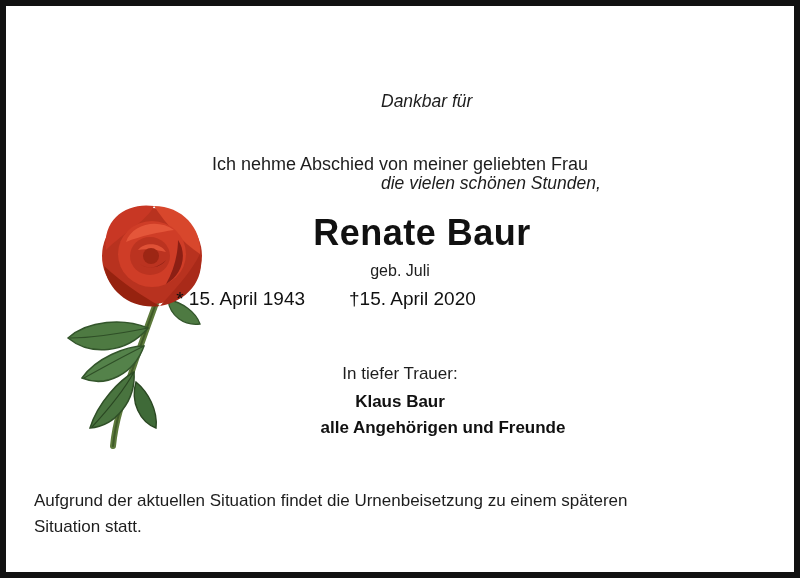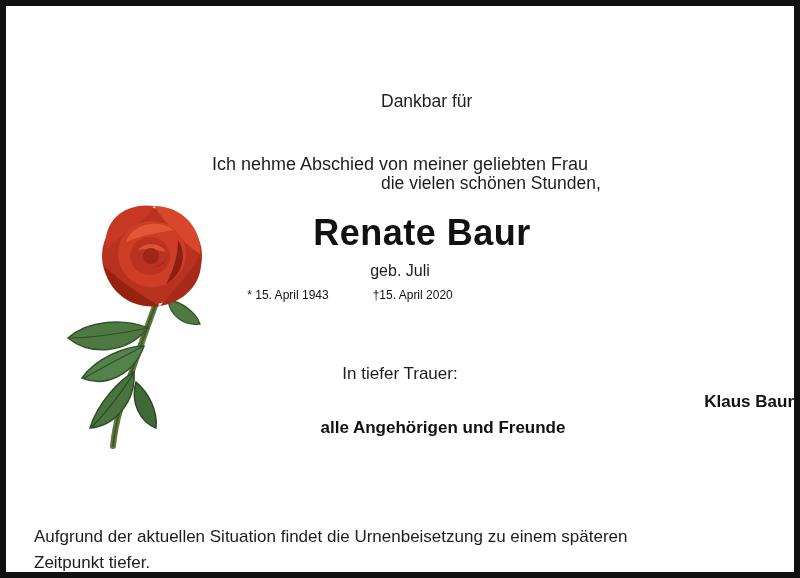--- a/index.html
+++ b/index.html
@@ -37,20 +37,21 @@
     width: 180px;
     height: 260px;
   }
   .rose-svg { display: block; }
 
   
   .verse {
     position: absolute;
     left: 375px;
     top: 28px;
+    font-style: italic;
     font-size: 17.5px;
     line-height: 1.55;
     color: #1d1d1d;
     white-space: pre;
   }
   .verse div { white-space: pre; }
 
   .intro {
     position: absolute;
     left: 0;
@@ -83,41 +84,40 @@
     font-size: 16px;
     color: #1d1d1d;
   }
 
   .dates {
     position: absolute;
     left: 0;
     top: 282px;
     width: 640px;
     text-align: center;
-    font-size: 12px;
-    color: #111111;
-    padding-left: 24px;
+    font-size: 19px;
+    color: #111111;
   }
   .dates .birth { margin-right: 44px; }
 
   .mourning-label {
     position: absolute;
     left: 0;
     top: 358px;
     width: 788px;
     text-align: center;
     font-size: 17px;
     color: #1d1d1d;
   }
   .mourner-1 {
     position: absolute;
     left: 0;
     top: 386px;
     width: 788px;
-    text-align: right;
+    text-align: center;
     font-size: 17px;
     font-weight: bold;
     color: #111111;
   }
   .mourner-2 {
     position: absolute;
     left: 0;
     top: 412px;
     width: 788px;
     text-align: center;
@@ -128,21 +128,20 @@
   }
 
   .footnote {
     position: absolute;
     left: 28px;
     top: 482px;
     width: 736px;
     font-size: 17px;
     line-height: 1.5;
     color: #1d1d1d;
-    margin-top: 36px;
   }
   .footnote div { white-space: pre; }
 </style>
 </head>
 <body>
 
 <div class="obituary">
   <div class="inner">
 
     <div class="rose-wrap">
@@ -193,17 +192,17 @@
     <div class="dates">
       <span class="birth">* 15. April 1943</span><span class="death">†15. April 2020</span>
     </div>
 
     <div class="mourning-label">In tiefer Trauer:</div>
     <div class="mourner-1">Klaus Baur</div>
     <div class="mourner-2">alle Angehörigen und Freunde</div>
 
     <div class="footnote">
       <div>Aufgrund der aktuellen Situation findet die Urnenbeisetzung zu einem späteren</div>
-      <div>Zeitpunkt tiefer.</div>
+      <div>Situation statt.</div>
     </div>
 
   </div>
 </div>
 
 </body></html>

